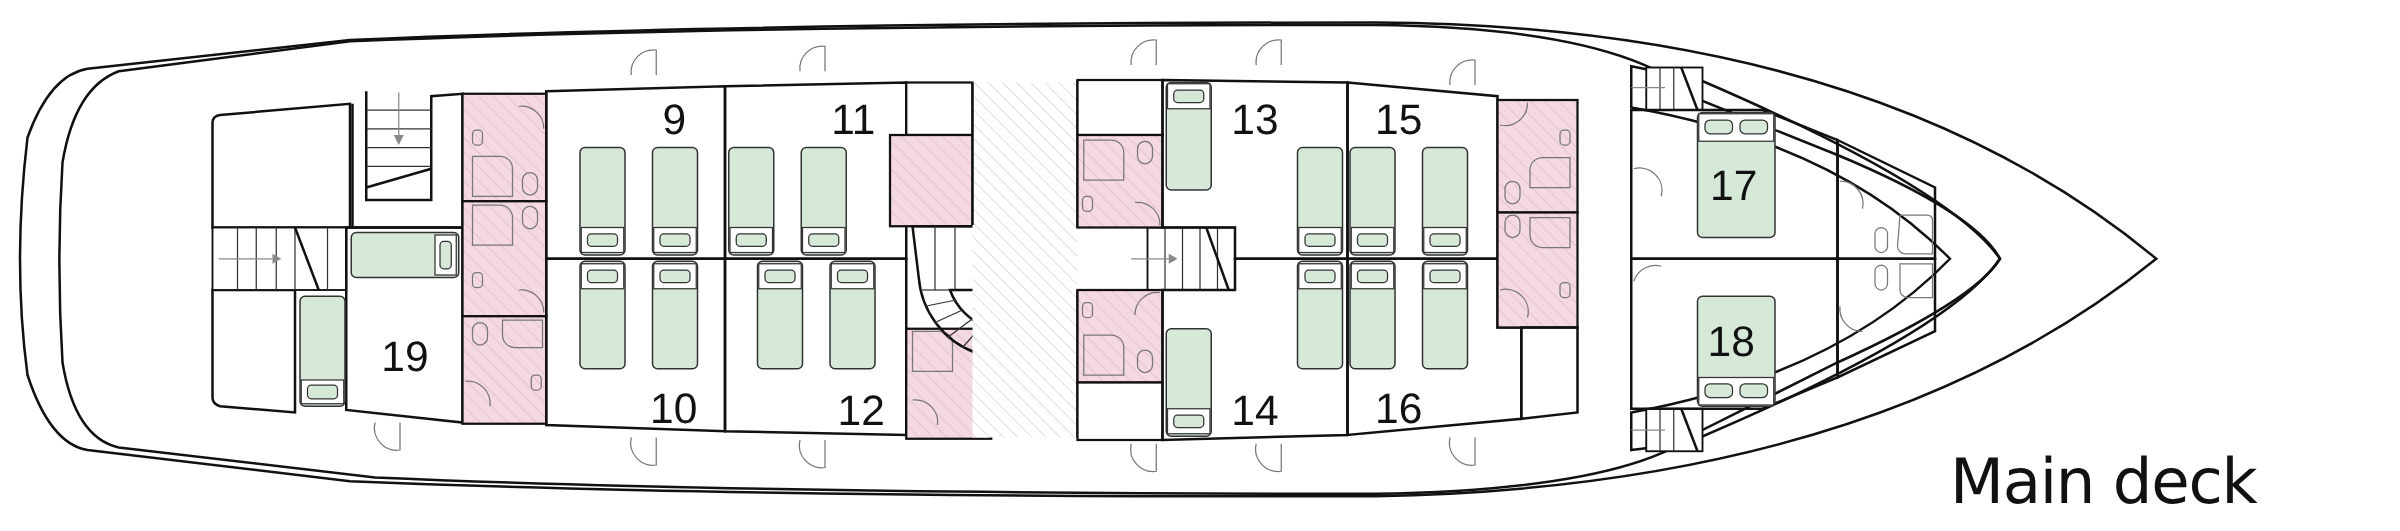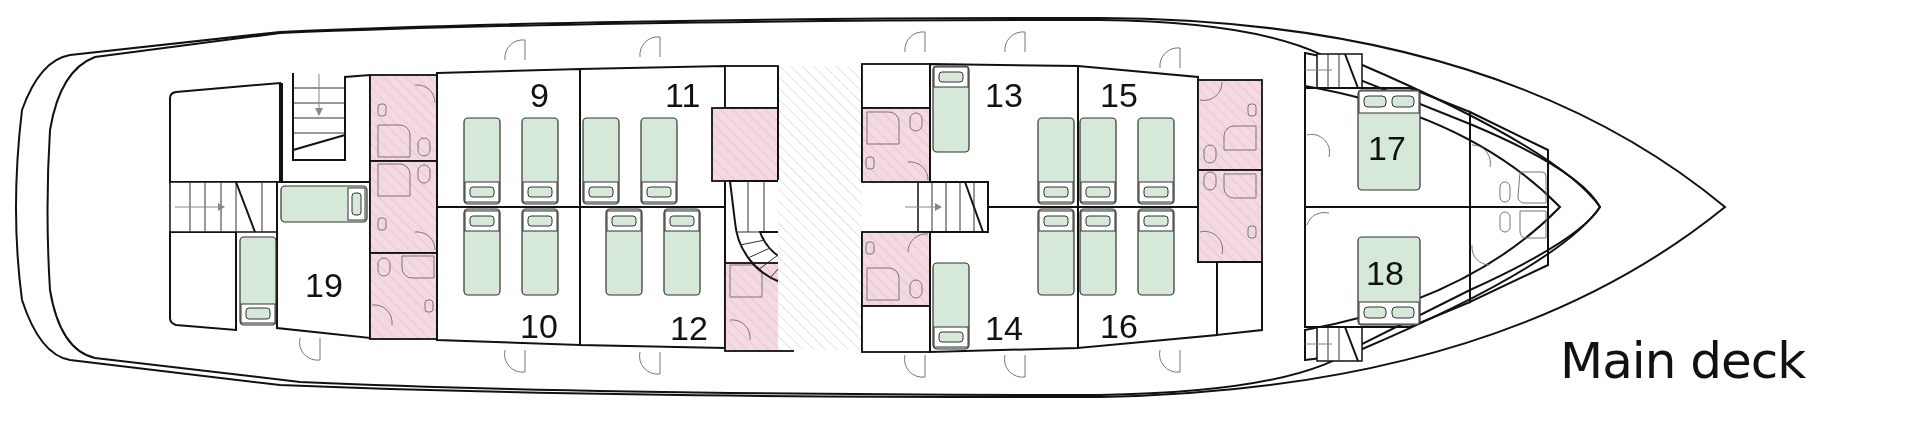--- a/index.html
+++ b/index.html
@@ -1,19 +1,19 @@
 <!DOCTYPE html>
 <html><head>
 <meta charset="utf-8">
 <style>
   html,body{margin:0;padding:0;background:#ffffff;}
   body{width:1920px;height:425px;overflow:hidden;position:relative;font-family:"Liberation Sans",sans-serif;}
   svg{position:absolute;left:0;top:0;}
   .cabin-num{font-family:"Liberation Sans",sans-serif;font-size:34px;fill:#111;}
-  .deck-title{position:absolute;left:1560px;top:332px;font-size:50px;color:#111;font-family:"DejaVu Sans",sans-serif;letter-spacing:-1px;}
+  .deck-title{position:absolute;left:1560px;top:356px;font-size:50px;color:#111;font-family:"DejaVu Sans",sans-serif;letter-spacing:-1px;}
   .line{stroke:#111;stroke-width:2;fill:none;}
   .thin{stroke:#333;stroke-width:1;fill:none;}
   .door{stroke:#777;stroke-width:1;fill:none;}
 </style>
 </head>
 <body>
 
 <svg width="1920" height="425" viewBox="0 0 1920 425">
   <defs>
     <pattern id="hatch" patternUnits="userSpaceOnUse" width="8" height="8" patternTransform="rotate(-45)">

